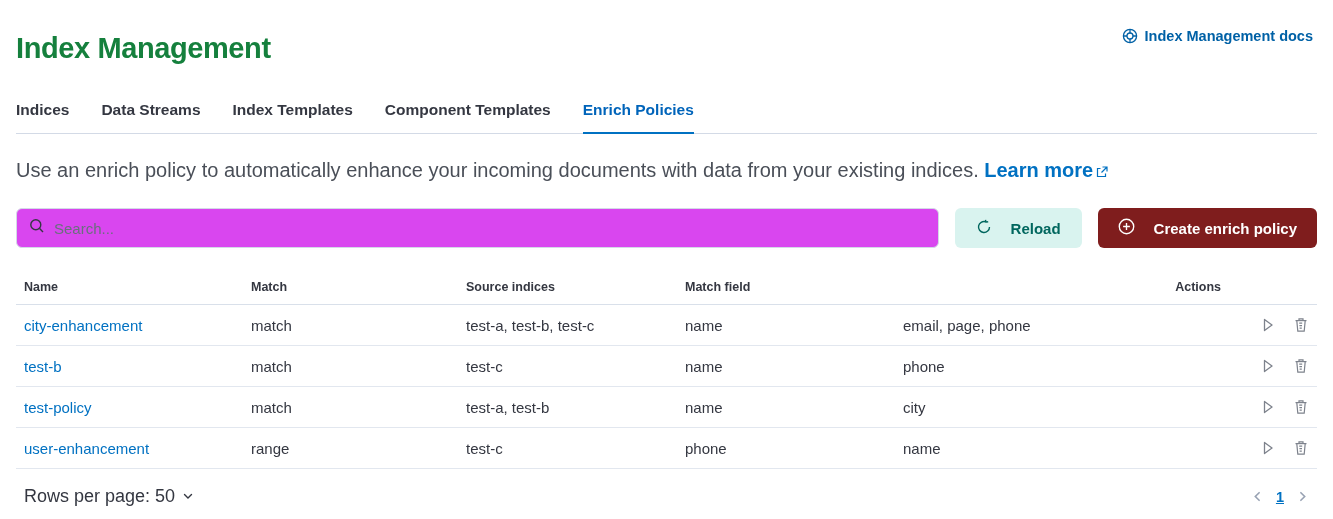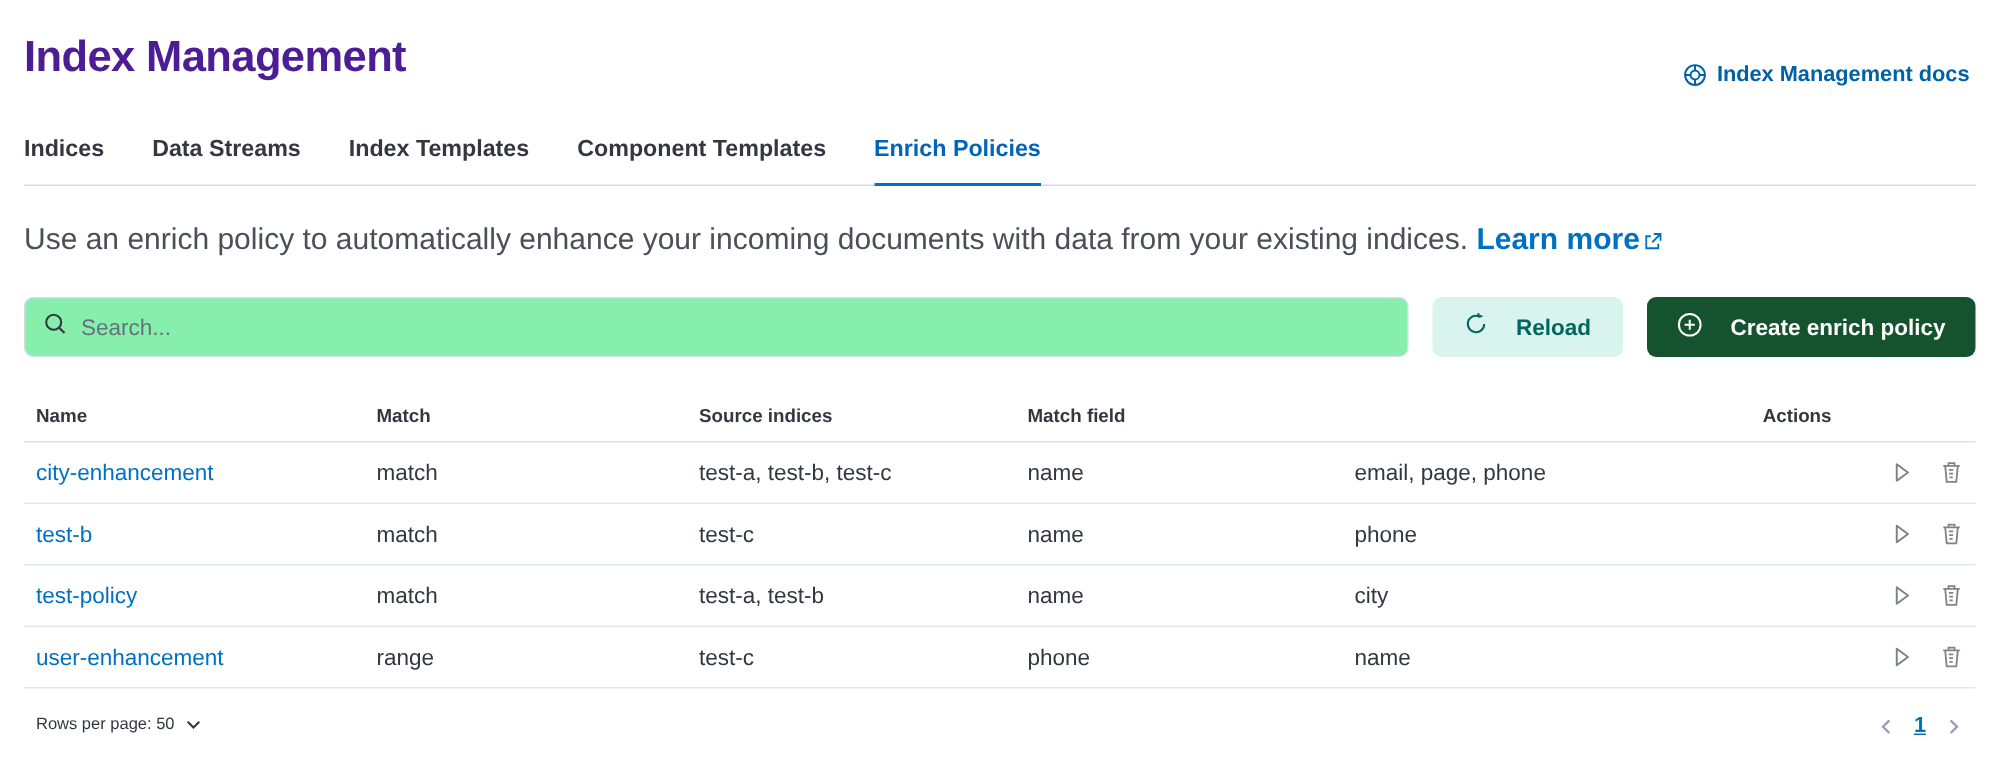--- a/index.html
+++ b/index.html
@@ -10,29 +10,29 @@
     position: relative;
     overflow: hidden;
   }
   .page { padding: 16px 16px 0 16px; }
 
   
   .page-header { position: relative; }
   .page-title {
     font-size: 29px;
     font-weight: 700;
-    color: #4c1d95;
+    color: #15803d;
     letter-spacing: -0.4px;
     line-height: 40px;
-    margin-top: 2px;
+    margin-top: 12px;
   }
   .docs-link {
     position: absolute;
     right: 4px;
-    top: 24px;
+    top: 0;
     display: flex;
     align-items: center;
     gap: 7px;
     color: #0061a6;
     font-size: 14.5px;
     font-weight: 600;
     cursor: pointer;
     text-decoration: none;
   }
   .docs-link svg { display: block; }
@@ -75,21 +75,21 @@
     margin-top: 26px;
     display: flex;
     align-items: center;
     gap: 16px;
   }
   .search-box {
     flex: 1;
     height: 40px;
     border: 1px solid #d3dae6;
     border-radius: 6px;
-    background: #86efac;
+    background: #d946ef;
     display: flex;
     align-items: center;
     padding: 0 12px;
     gap: 9px;
   }
   .search-box input {
     border: none;
     outline: none;
     background: transparent;
     font-size: 15px;
@@ -106,21 +106,21 @@
     font-size: 15px;
     font-weight: 700;
     display: flex;
     align-items: center;
     justify-content: center;
     gap: 19px;
     cursor: pointer;
     white-space: nowrap;
   }
   .btn-reload { background: #d9f3ef; color: #00665e; padding: 0 21px; }
-  .btn-create { background: #14532d; color: #ffffff; padding: 0 20px; }
+  .btn-create { background: #7f1d1d; color: #ffffff; padding: 0 20px; }
 
   
   .table { margin-top: 26px; }
   .t-row {
     display: grid;
     grid-template-columns: 227px 215px 219px 218px 1fr 88px;
     align-items: center;
   }
   .t-head { border-bottom: 1px solid #d9e0ea; }
   .t-head .t-cell {
@@ -160,21 +160,21 @@
     margin-top: 17px;
     display: flex;
     justify-content: space-between;
     align-items: center;
     padding: 0 8px 0 8px;
   }
   .rows-per-page {
     display: flex;
     align-items: flex-start;
     gap: 7px;
-    font-size: 11px;
+    font-size: 18px;
     color: #343741;
     cursor: pointer;
     background: none;
     border: none;
     font-family: "Liberation Sans", "DejaVu Sans", sans-serif;
   }
   .pagination { display: flex; align-items: center; gap: 12px; }
   .page-chevron {
     background: none;
     border: none;

